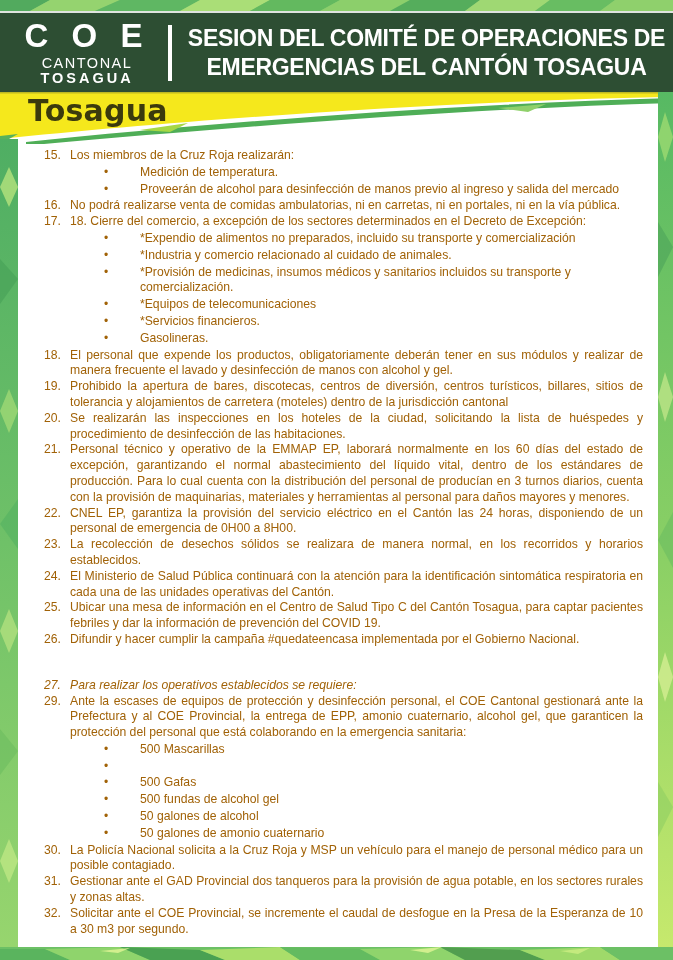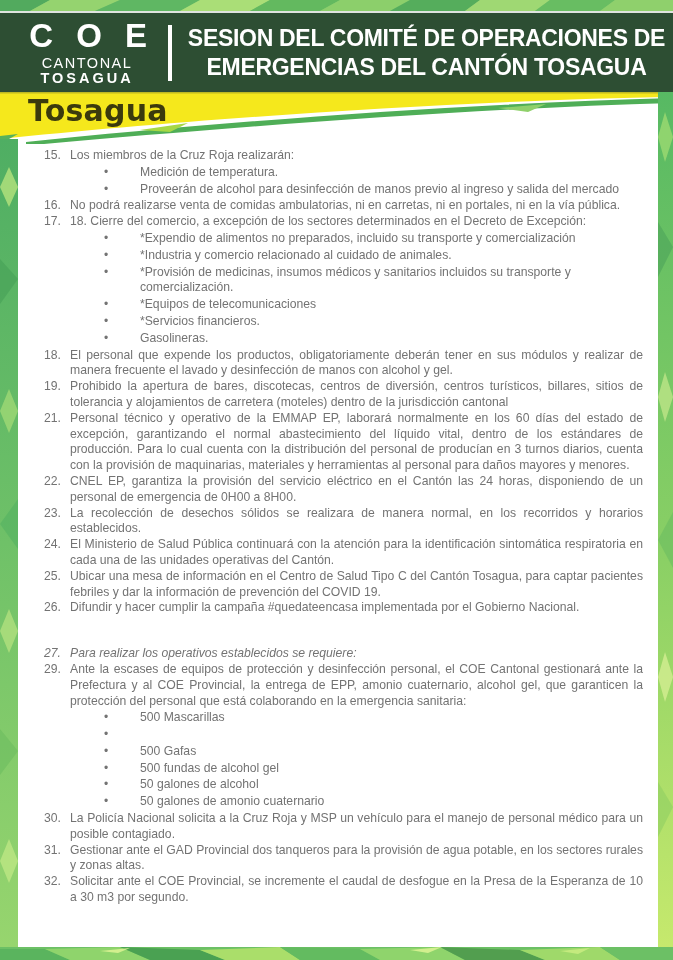--- a/index.html
+++ b/index.html
@@ -15,41 +15,41 @@
   .bottom-band  { position:absolute; bottom:0; left:0; width:673px; height:13px; }
   .top-strip svg, .left-strip svg, .right-strip svg, .bottom-band svg { display:block; }
 
   
   .hdr {
     position:absolute; top:11px; left:0; width:673px; height:81px;
     background:#2d4e33; border-top:2px solid #dfe4df; box-sizing:border-box;
     display:flex; align-items:center;
   }
   .logo { width:134px; margin-left:20px; color:#ffffff; text-align:center; }
-  .logo .l1 { font-size:33px; font-weight:800; letter-spacing:7px; line-height:1; white-space:nowrap;text-align:right; }
+  .logo .l1 { font-size:33px; font-weight:800; letter-spacing:7px; line-height:1; white-space:nowrap; }
   .logo .l2 { font-size:14.5px; font-weight:400; letter-spacing:1.5px; margin-top:4px; line-height:1.05; }
   .logo .l3 { font-size:14.5px; font-weight:800; letter-spacing:3px; line-height:1.05; }
   .vbar { width:4px; height:56px; background:#ffffff; margin:0 8px 0 14px; }
   .title {
     flex:1; text-align:center; color:#ffffff; font-weight:800;
     font-size:23px; line-height:1.24; letter-spacing:-0.3px; padding-right:0;
   }
 
   
   .banner { position:absolute; top:92px; left:0; width:673px; height:52px; }
   .brand {
     position:absolute; left:28px; top:1px; font-size:30px; font-weight:800;
     color:#3b3a0d; letter-spacing:0.2px; font-family:"DejaVu Sans", sans-serif;
   }
 
   
   .content {
     position:absolute; top:143px; left:0; width:673px; height:804px;
     padding:5px 30px 0 44px; box-sizing:border-box;
-    font-size:12.2px; line-height:15.8px; color:#737373; overflow:hidden;
+    font-size:12.2px; line-height:15.8px; color:#a16207; overflow:hidden;
   }
   .li { display:flex; }
   .li .num { flex:0 0 26px; width:26px; }
   .li .txt { flex:1; text-align:justify; }
   .bl { display:flex; padding-left:60px; margin:1px 0; }
   .bl .dot { flex:0 0 36px; font-size:12px; }
   .bl .txt { flex:1; }
   .gap-before { margin-top:30px;font-style:italic; }
 </style>
 </head>
@@ -188,20 +188,24 @@
 
     <div class="li">
       <span class="num">18.</span>
       <span class="txt">El personal que expende los productos, obligatoriamente deberán tener en sus módulos y realizar de manera frecuente el lavado y desinfección de manos con alcohol y gel.</span>
     </div>
     <div class="li">
       <span class="num">19.</span>
       <span class="txt">Prohibido la apertura de bares, discotecas, centros de diversión, centros turísticos, billares, sitios de tolerancia y alojamientos de carretera (moteles) dentro de la jurisdicción cantonal</span>
     </div>
     <div class="li">
+      <span class="num">20.</span>
+      <span class="txt">Se realizarán las inspecciones en los hoteles de la ciudad, solicitando la lista de huéspedes y procedimiento de desinfección de las habitaciones.</span>
+    </div>
+    <div class="li">
       <span class="num">21.</span>
       <span class="txt">Personal técnico y operativo de la EMMAP EP, laborará normalmente en los 60 días del estado de excepción, garantizando el normal abastecimiento del líquido vital, dentro de los estándares de producción. Para lo cual cuenta con la distribución del personal de producían en 3 turnos diarios, cuenta con la provisión de maquinarias, materiales y herramientas al personal para daños mayores y menores.</span>
     </div>
     <div class="li">
       <span class="num">22.</span>
       <span class="txt">CNEL EP, garantiza la provisión del servicio eléctrico en el Cantón las 24 horas, disponiendo de un personal de emergencia de 0H00 a 8H00.</span>
     </div>
     <div class="li">
       <span class="num">23.</span>
       <span class="txt">La recolección de desechos sólidos se realizara de manera normal, en los recorridos y horarios establecidos.</span>

